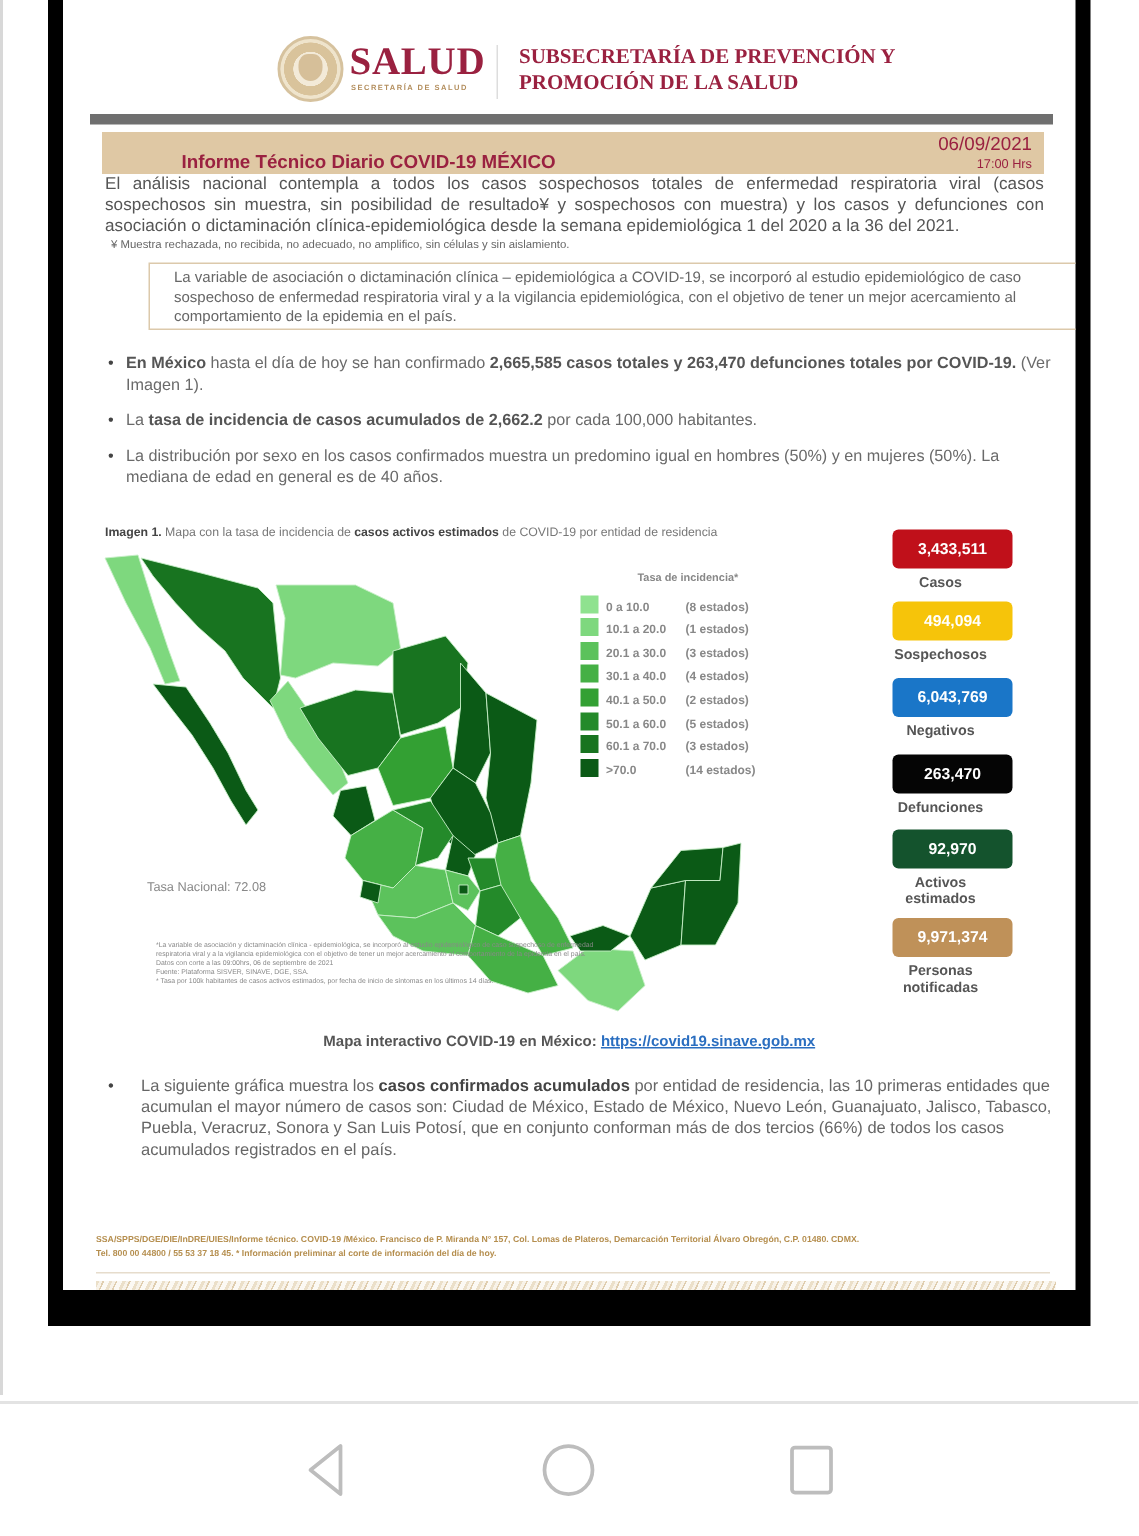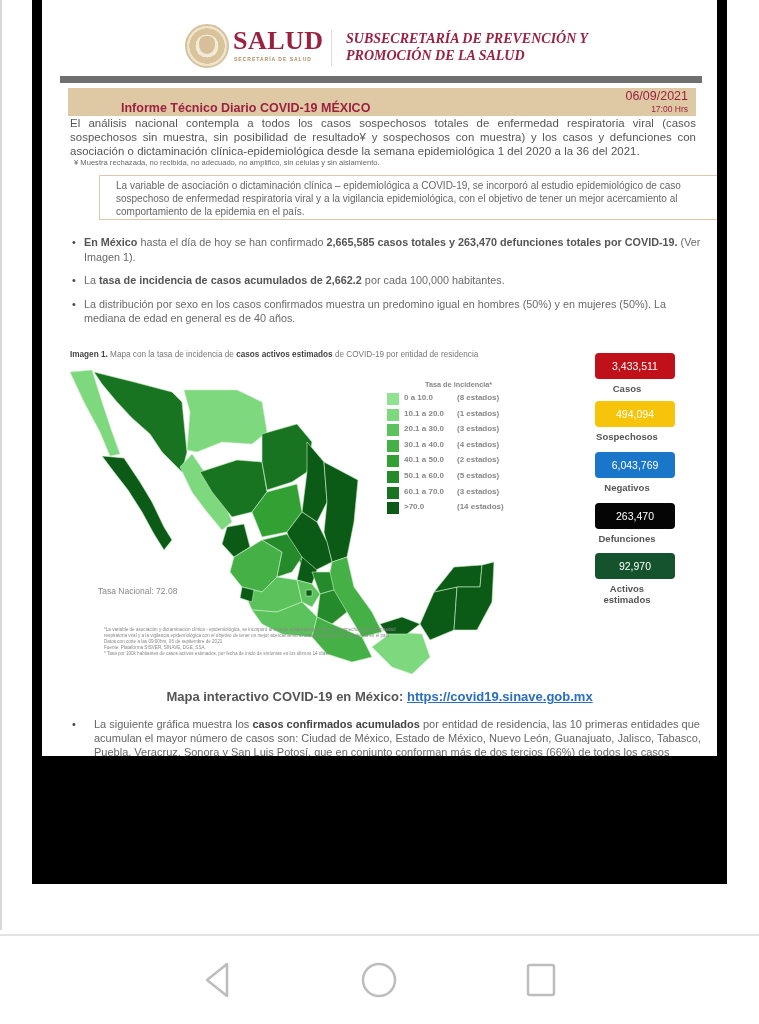--- a/index.html
+++ b/index.html
@@ -2,32 +2,32 @@
 <html><head>
 <meta charset="utf-8">
 <style>
   * { box-sizing: border-box; margin: 0; padding: 0; }
   html, body { width: 759px; height: 1024px; background: #ffffff; overflow: hidden; }
   body { position: relative; font-family: "Liberation Sans", "DejaVu Sans", sans-serif; color: #555; }
 
   .left-edge { position: absolute; left: 0; top: 0; width: 2px; height: 930px; background: #d8d8d8; }
 
   .frame { position: absolute; left: 32px; top: 0; width: 695px; height: 884px; background: #000; }
-  .page { position: absolute; left: 10px; top: 0; width: 675px; height: 756px; background: #fff; overflow: hidden; }
+  .page { position: absolute; left: 10px; top: 0; width: 675px; height: 860px; background: #fff; overflow: hidden; }
 
   
   .hdr { position: absolute; left: 0; top: 18px; width: 675px; height: 56px; }
   .emblem { position: absolute; left: 143px; top: 6px; width: 44px; height: 44px; border-radius: 50%;
             background: radial-gradient(circle at 50% 50%, #f3ead8 0 40%, #d9c39b 41% 62%, #efe4cc 63% 100%);
             border: 2px solid #d6c29e; }
   .emblem::after { content: ""; position: absolute; left: 12px; top: 10px; width: 16px; height: 18px; border-radius: 40% 40% 50% 50%; background: #c9ad7f; opacity: .7; }
   .salud { position: absolute; left: 191px; top: 8px; font-family: "Liberation Serif", "DejaVu Serif", serif; font-weight: bold; font-size: 26px; color: #9a2140; letter-spacing: 0.5px; }
   .salud-sub { position: absolute; left: 192px; top: 38px; font-size: 5px; letter-spacing: 1px; color: #b38e5d; font-weight: bold; }
   .hdr-sep { position: absolute; left: 289px; top: 12px; width: 1px; height: 36px; background: #ddd; }
-  .subsec { position: absolute; left: 304px; top: 12px; font-family: "Liberation Serif", "DejaVu Serif", serif; font-weight: bold; font-size: 14px; line-height: 17px; color: #9a2140; font-style: italic; }
+  .subsec { position: absolute; left: 304px; top: 12px; font-family: "Liberation Serif", "DejaVu Serif", serif; font-weight: bold; font-size: 14px; line-height: 17px; color: #9a2140; }
 
   .grey-bar { position: absolute; left: 18px; top: 76px; width: 642px; height: 7px; background: #6f6f6f; }
 
   .title-band { position: absolute; left: 26px; top: 88px; width: 628px; height: 28px; background: #dfc8a4; }
   .title-text { position: absolute; left: 5px; top: 13px; font-weight: bold; font-size: 12.5px; color: #9a2140; padding-left: 48px; }
   .date-text { position: absolute; right: 8px; top: 1px; font-size: 12.5px; color: #9a2140; text-align: right; }
   .hrs-text { position: absolute; right: 8px; top: 16px; font-size: 8.5px; color: #9a2140; }
 
   .intro { position: absolute; left: 28px; top: 116px; width: 626px; font-size: 11.4px; line-height: 14px; color: #555; text-align: justify; letter-spacing: 0.05px; }
   .intro-note { position: absolute; left: 32px; top: 158px; font-size: 7.6px; color: #666; }
@@ -42,32 +42,32 @@
   .img-caption { position: absolute; left: 28px; top: 350px; font-size: 8.2px; color: #777; }
   .img-caption b { color: #444; }
 
   
   .map { position: absolute; left: 20px; top: 362px; width: 480px; height: 318px; }
   .tasa-nac { position: absolute; left: 56px; top: 586px; font-size: 8.5px; color: #888; }
   .map-notes { position: absolute; left: 62px; top: 627px; width: 300px; font-size: 4.6px; line-height: 6px; color: #888; }
 
   .legend { position: absolute; left: 345px; top: 380px; width: 150px; font-weight: bold; }
   .legend-title { font-size: 7.3px; color: #888; margin-left: 38px; margin-bottom: 4px; }
-  .legend-row { display: flex; align-items: flex-start; height: 15.6px; font-size: 8px; color: #888; }
+  .legend-row { display: flex; align-items: flex-end; height: 15.6px; font-size: 8px; color: #888; }
   .swatch { width: 12px; height: 12px; margin-right: 5px; }
   .lg-range { width: 53px; }
   .lg-count { }
 
   
   .stats { position: absolute; left: 537px; top: 353px; width: 96px; }
   .stat { position: relative; text-align: center; }
-  .stat-box { height: 26px; border-radius: 4px; color: #fff; font-weight: normal; font-size: 10.5px; line-height: 26px; text-align: center; margin-left: 16px; }
+  .stat-box { height: 26px; border-radius: 4px; color: #fff; font-weight: bold; font-size: 10.5px; line-height: 26px; text-align: center; margin-left: 16px; }
   .stat-label { font-size: 9.5px; font-weight: bold; color: #555; line-height: 11px; padding-top: 4px; }
 
-  .map-link { position: absolute; left: 0; top: 689px; width: 675px; text-align: center; font-size: 13px; font-weight: bold; color: #555; }
+  .map-link { position: absolute; left: 0; top: 689px; width: 675px; text-align: center; font-size: 10px; font-weight: bold; color: #555; }
   .map-link a { color: #2a6ec0; text-decoration: underline; }
 
   .bullet2 { position: absolute; left: 30px; top: 717px; width: 630px; font-size: 11px; line-height: 14.2px; color: #666; }
   .bullet2 .bul { position: absolute; left: 0; top: 0; color: #444; }
   .bullet2 .txt { margin-left: 22px; display: block; }
   .bullet2 b { color: #444; }
 
   .footer-text { position: absolute; left: 22px; top: 823px; width: 640px; font-size: 5.8px; line-height: 9px; color: #b58e4e; font-weight: bold; }
   .footer-line { position: absolute; left: 22px; top: 848px; width: 636px; height: 1px; background: #e6dccc; }
   .footer-pattern { position: absolute; left: 22px; top: 854px; width: 640px; height: 12px;
@@ -248,20 +248,24 @@
         <div class="stat-label">Negativos</div>
       </div>
       <div class="stat" style="height:50px">
         <div class="stat-box" style="background:#050505">263,470</div>
         <div class="stat-label">Defunciones</div>
       </div>
       <div class="stat" style="height:59px">
         <div class="stat-box" style="background:#14532d">92,970</div>
         <div class="stat-label" style="padding:4px 16px 0">Activos estimados</div>
       </div>
+      <div class="stat">
+        <div class="stat-box" style="background:#bf9159">9,971,374</div>
+        <div class="stat-label" style="padding:4px 14px 0">Personas notificadas</div>
+      </div>
     </div>
 
     <div class="map-link">
       <span>Mapa interactivo COVID-19 en México: </span><a>https://covid19.sinave.gob.mx</a>
     </div>
 
     <div class="bullet2">
       <span class="bul">•</span>
       <span class="txt"><span>La siguiente gráfica muestra los </span><b>casos confirmados acumulados</b><span> por entidad de residencia, las 10 primeras entidades que acumulan el mayor número de casos son: Ciudad de México, Estado de México, Nuevo León, Guanajuato, Jalisco, Tabasco, Puebla, Veracruz, Sonora y San Luis Potosí, que en conjunto conforman más de dos tercios (66%) de todos los casos acumulados registrados en el país.</span></span>
     </div>

